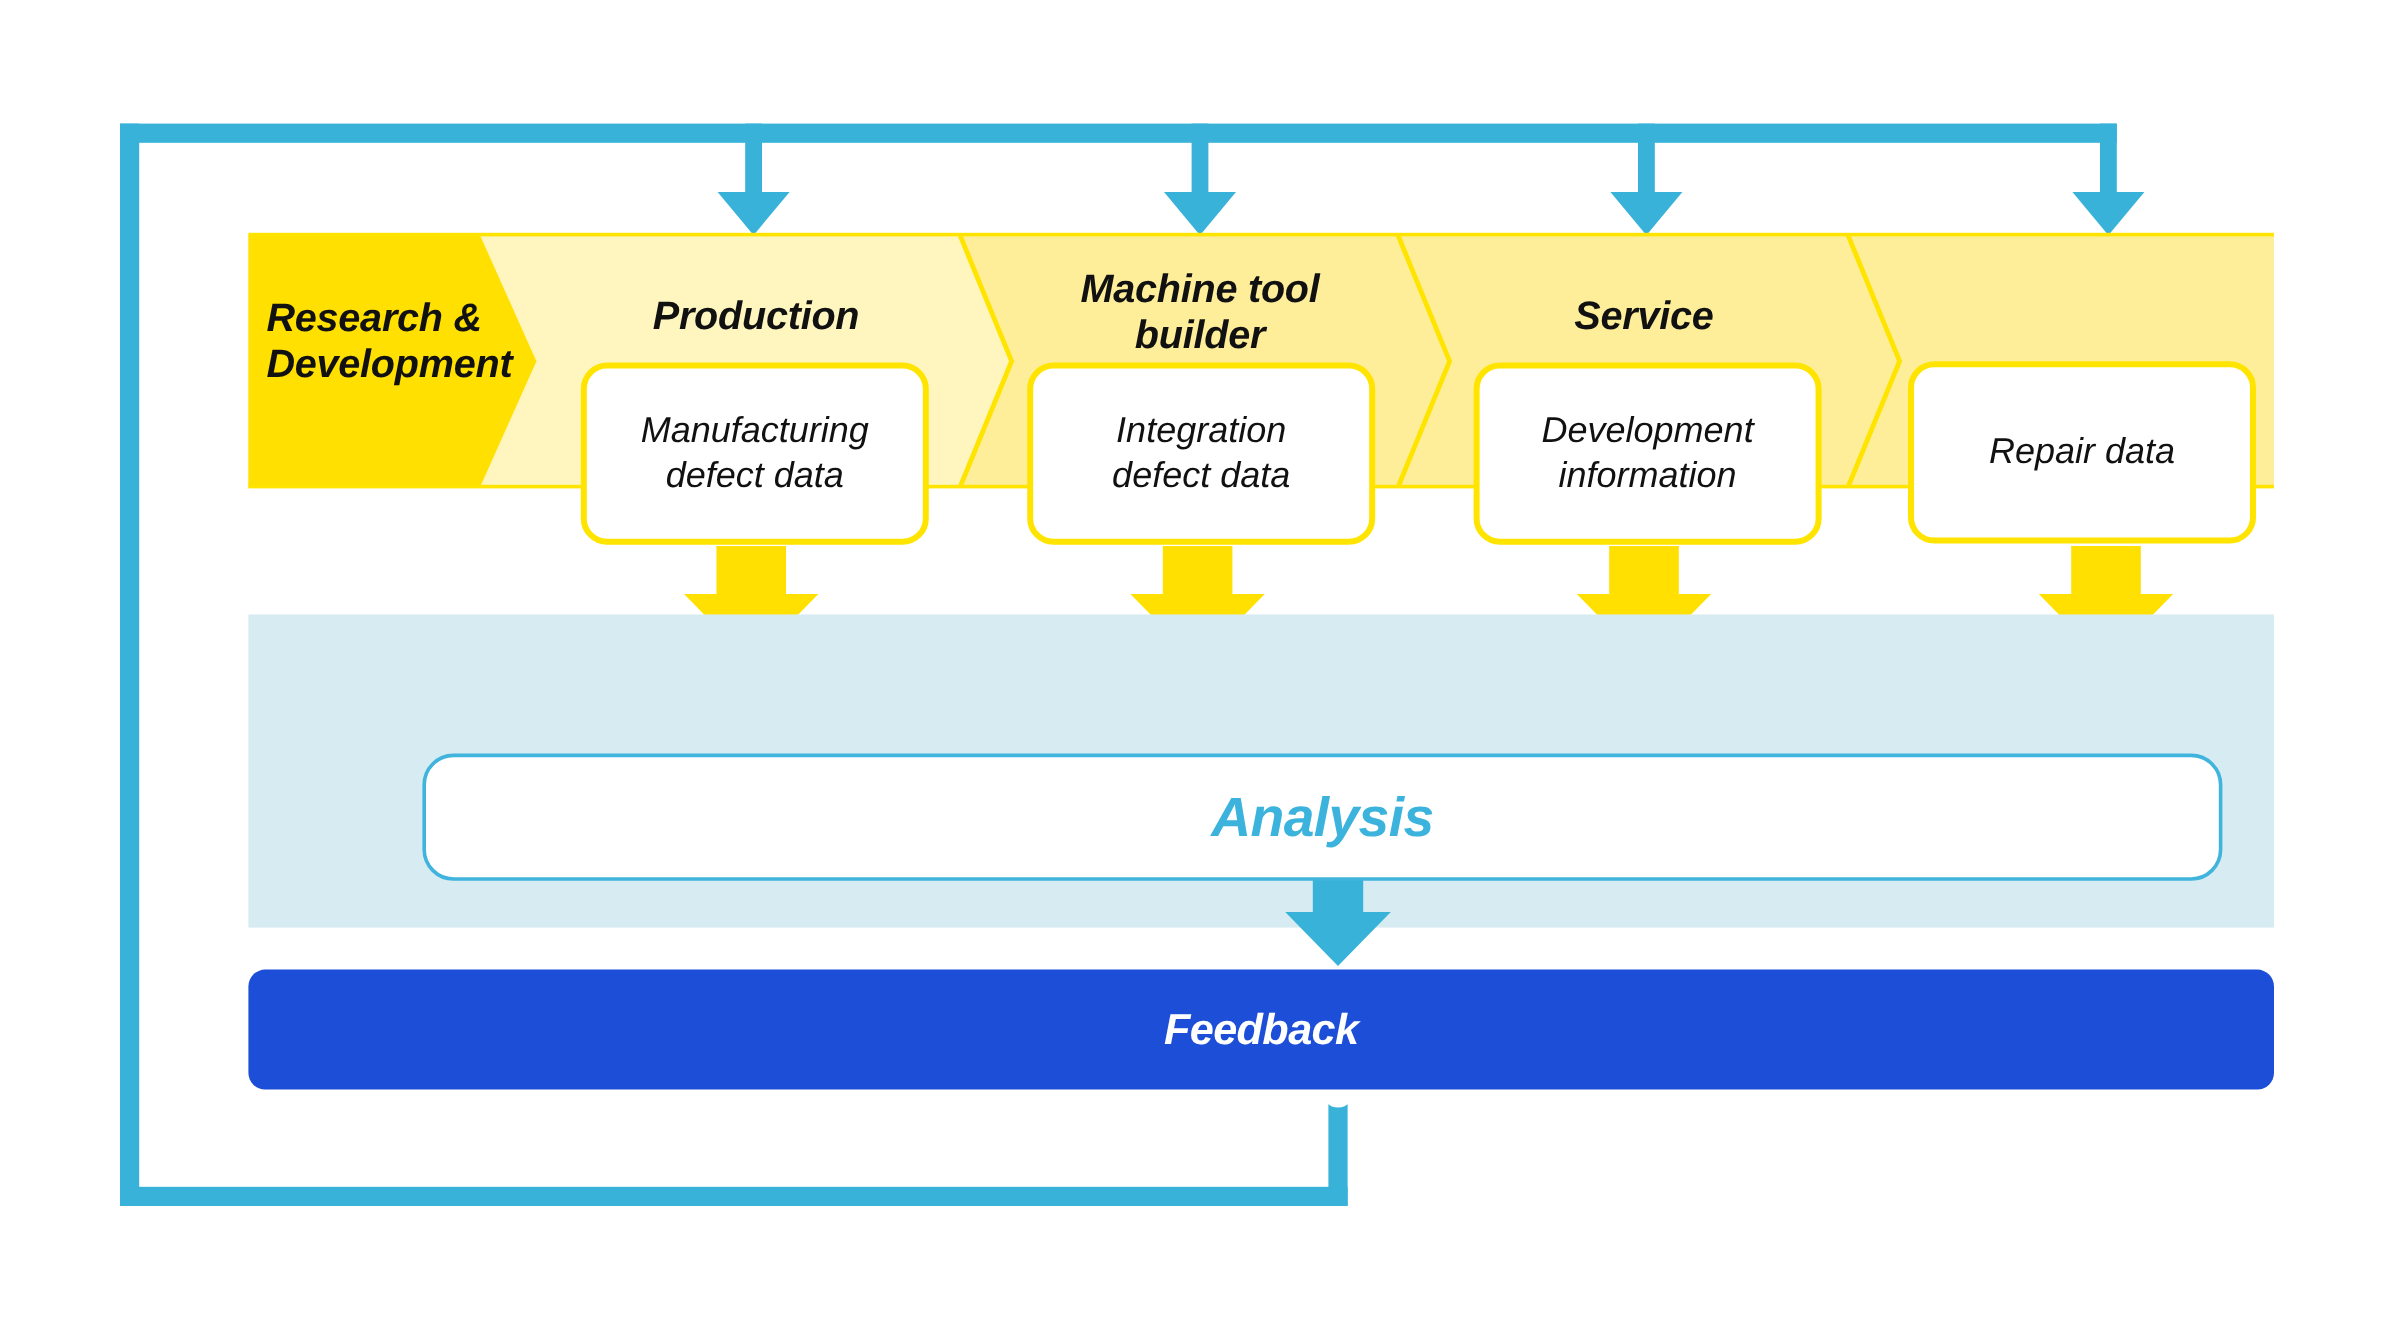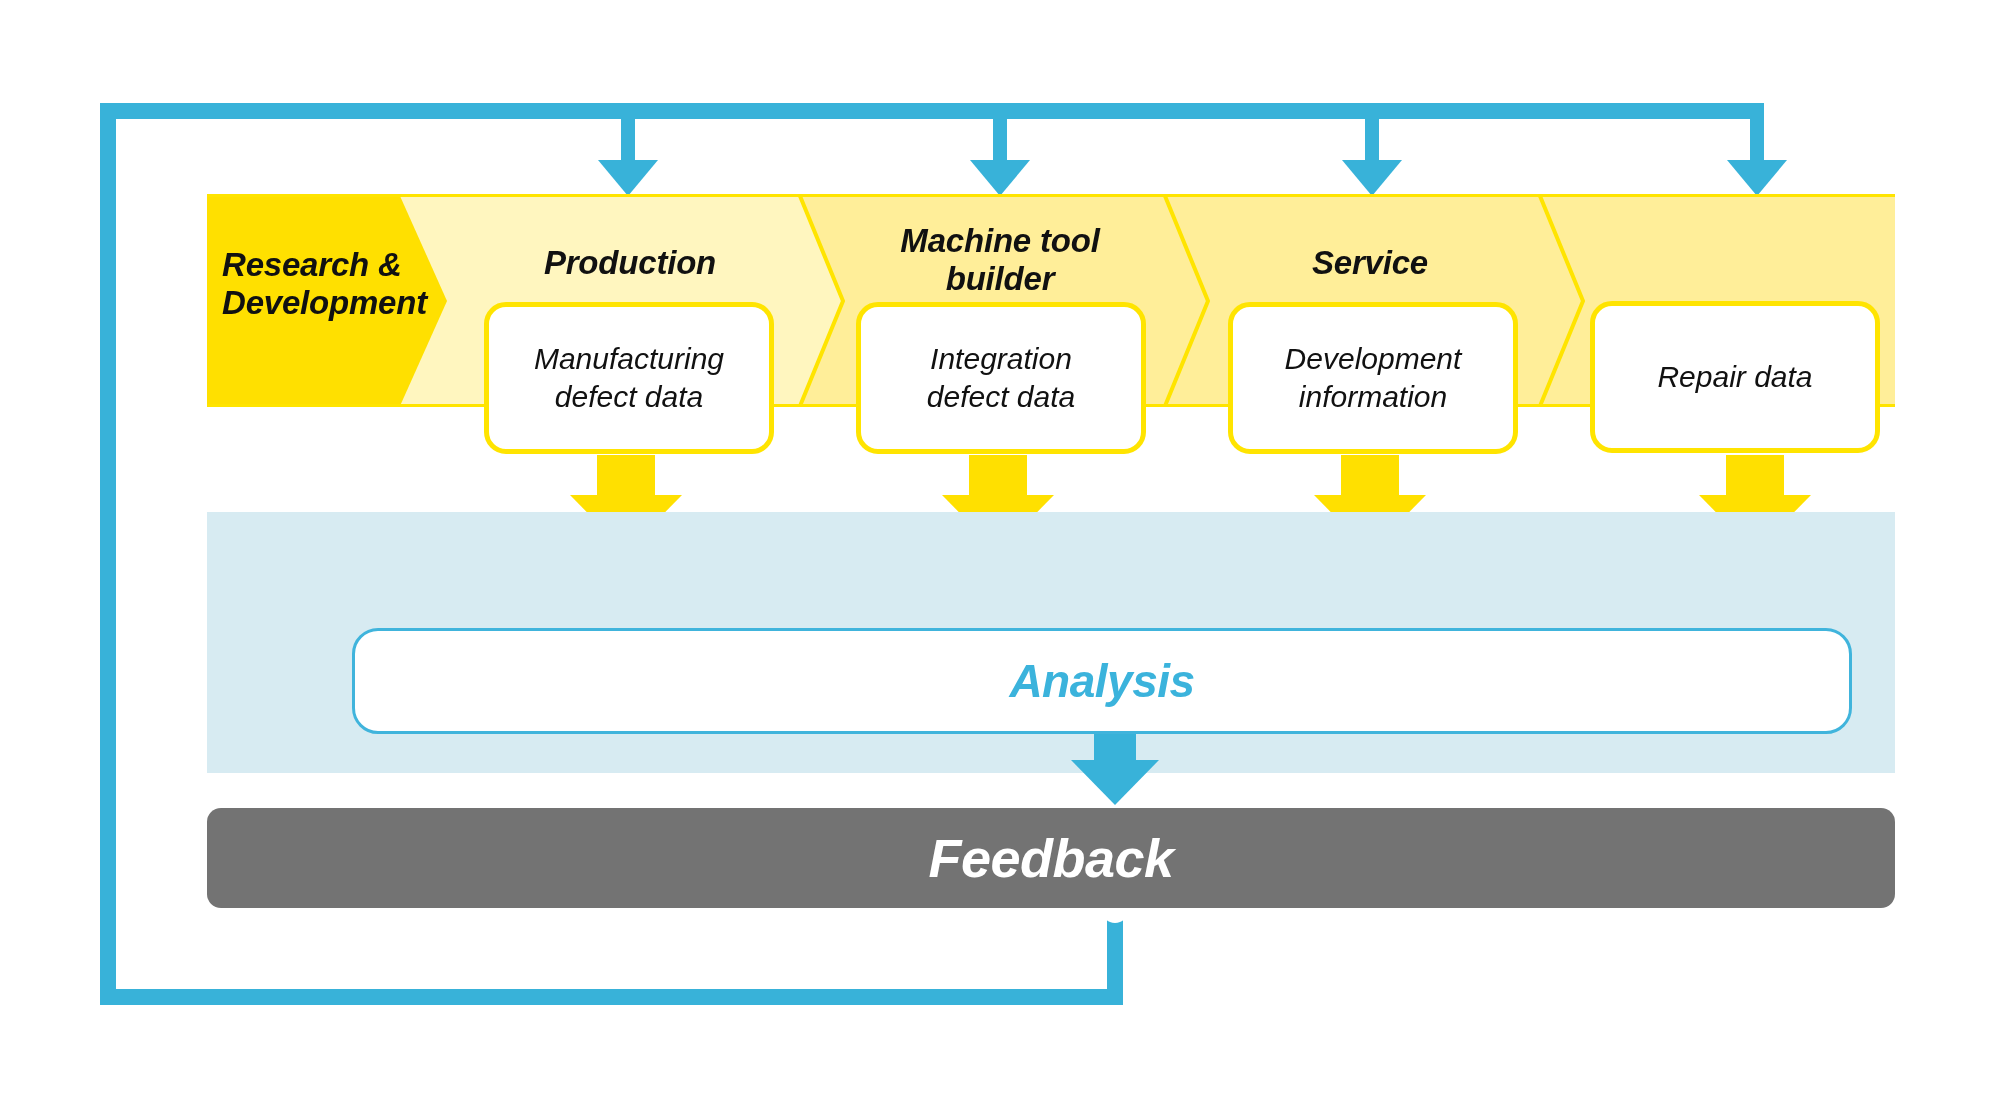--- a/index.html
+++ b/index.html
@@ -70,28 +70,28 @@
     display: flex;
     align-items: center;
     justify-content: center;
     color: #3BB3DC;
     font-size: 46px;
     font-weight: bold;
     letter-spacing: -0.5px;
   }
   .feedback-bar {
     position: absolute;
-    background: #737373;
+    background: #1d4ed8;
     border-radius: 14px;
     box-sizing: border-box;
     display: flex;
     align-items: center;
     justify-content: center;
     color: #ffffff;
-    font-size: 54px;
+    font-size: 36px;
     font-weight: bold;
     letter-spacing: -0.5px;
   }
 </style>
 </head>
 <body>
 
 <div id="stage">
 
   <svg id="svg-layer" viewBox="0 0 2000 1105">

